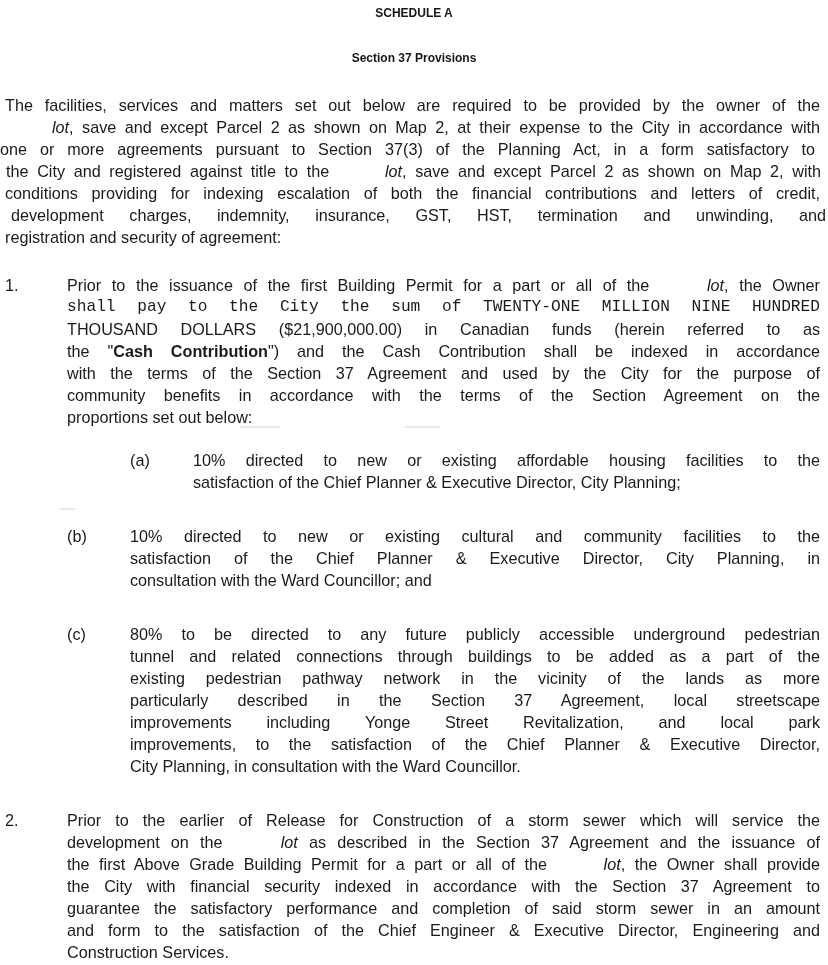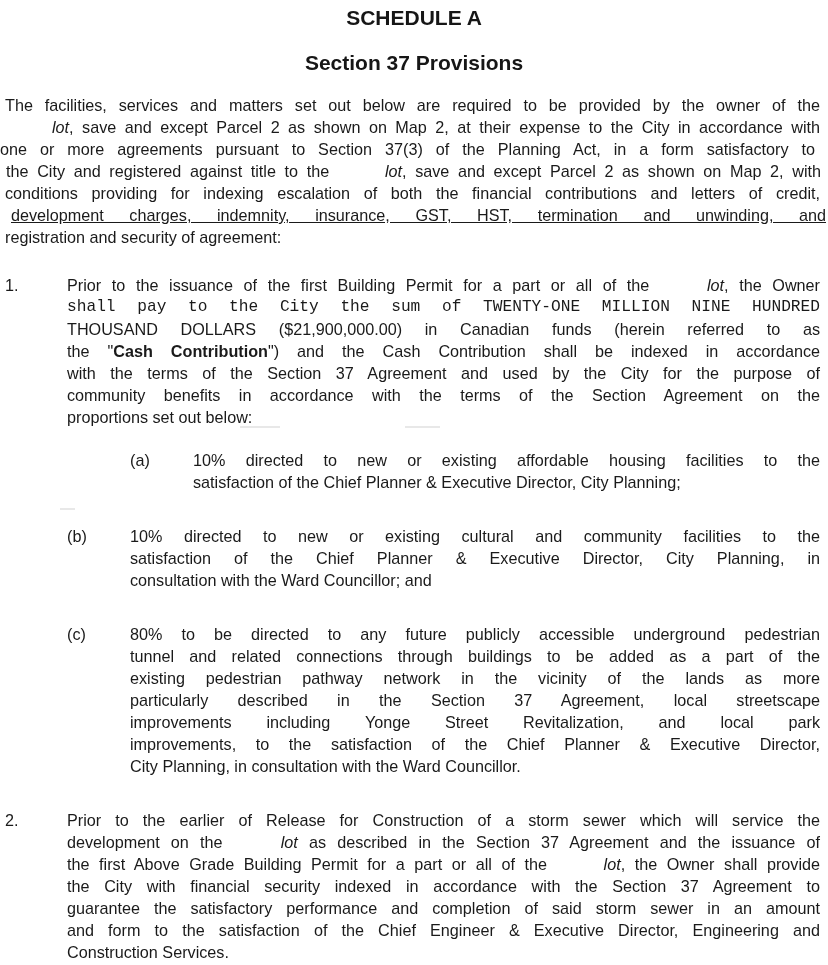--- a/index.html
+++ b/index.html
@@ -15,21 +15,21 @@
       font-family: "Liberation Sans", sans-serif;
       color: #1a1a1a;
       font-size: 16.2px;
     }
     .heading {
       position: absolute;
       left: 0;
       width: 828px;
       text-align: center;
       font-weight: bold;
-      font-size: 21px;
+      font-size: 12px;
       color: #161616;
     }
     .line {
       position: absolute;
       white-space: nowrap;
       text-align: justify;
       text-align-last: justify;
       height: 22px;
       line-height: 22px;
     }
@@ -54,21 +54,21 @@
 
 <div class="heading" style="top:6px;">SCHEDULE A</div>
 <div class="heading" style="top:51px;">Section 37 Provisions</div>
 
 <div>
   <div class="line" style="left:5px; width:815px; top:94px;"><span>The facilities, services and matters set out below are required to be provided by the owner of the</span></div>
   <div class="line" style="left:5px; width:815px; top:116px;"><span class="it">lot</span><span>, save and except Parcel 2 as shown on Map 2, at their expense to the City in accordance with</span></div>
   <div class="line" style="left:0; width:815px; top:138px;"><span>one or more agreements pursuant to Section 37(3) of the Planning Act, in a form satisfactory to</span></div>
   <div class="line" style="left:6px; width:815px; top:160px;"><span>the City and registered against title to the </span><span class="it">lot</span><span>, save and except Parcel 2 as shown on Map 2, with</span></div>
   <div class="line" style="left:5px; width:815px; top:182px;"><span>conditions providing for indexing escalation of both the financial contributions and letters of credit,</span></div>
-  <div class="line" style="left:11px; width:815px; top:204px;text-decoration:underline;"><span>development charges, indemnity, insurance, GST, HST, termination and unwinding, and</span></div>
+  <div class="line" style="left:11px; width:815px; top:204px;"><span>development charges, indemnity, insurance, GST, HST, termination and unwinding, and</span></div>
   <div class="line last" style="left:5px; width:815px; top:226px;"><span>registration and security of agreement:</span></div>
 </div>
 
 <div>
   <div class="label" style="left:5px; top:274px;">1.</div>
   <div class="line" style="left:67px; width:753px; top:274px;"><span>Prior to the issuance of the first Building Permit for a part or all of the </span><span class="it">lot</span><span>, the Owner</span></div>
   <div class="line" style="left:67px; width:753px; top:296px;font-family:Liberation Mono, monospace;"><span>shall pay to the City the sum of TWENTY-ONE MILLION NINE HUNDRED</span></div>
   <div class="line" style="left:67px; width:753px; top:318px;"><span>THOUSAND DOLLARS ($21,900,000.00) in Canadian funds (herein referred to as</span></div>
   <div class="line" style="left:67px; width:753px; top:340px;"><span>the "</span><span class="bd">Cash Contribution</span><span>") and the Cash Contribution shall be indexed in accordance</span></div>
   <div class="line" style="left:67px; width:753px; top:362px;"><span>with the terms of the Section 37 Agreement and used by the City for the purpose of</span></div>

